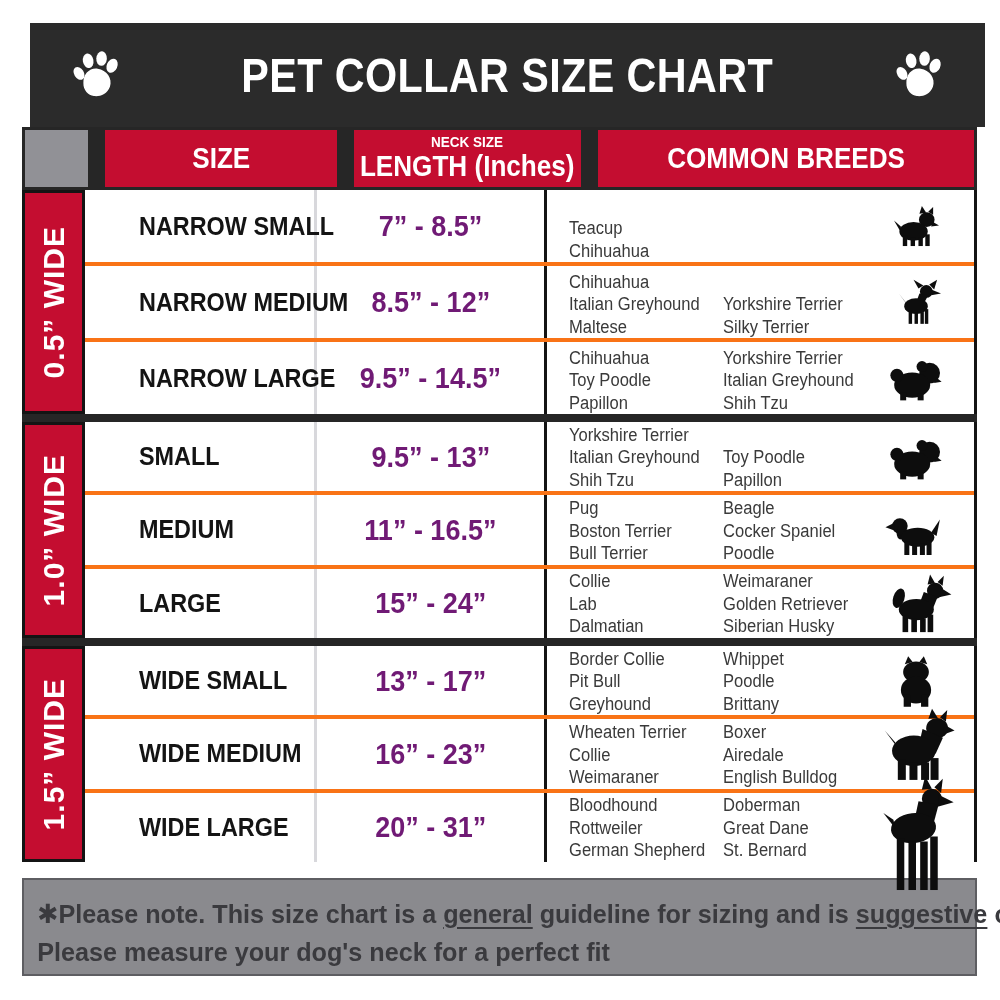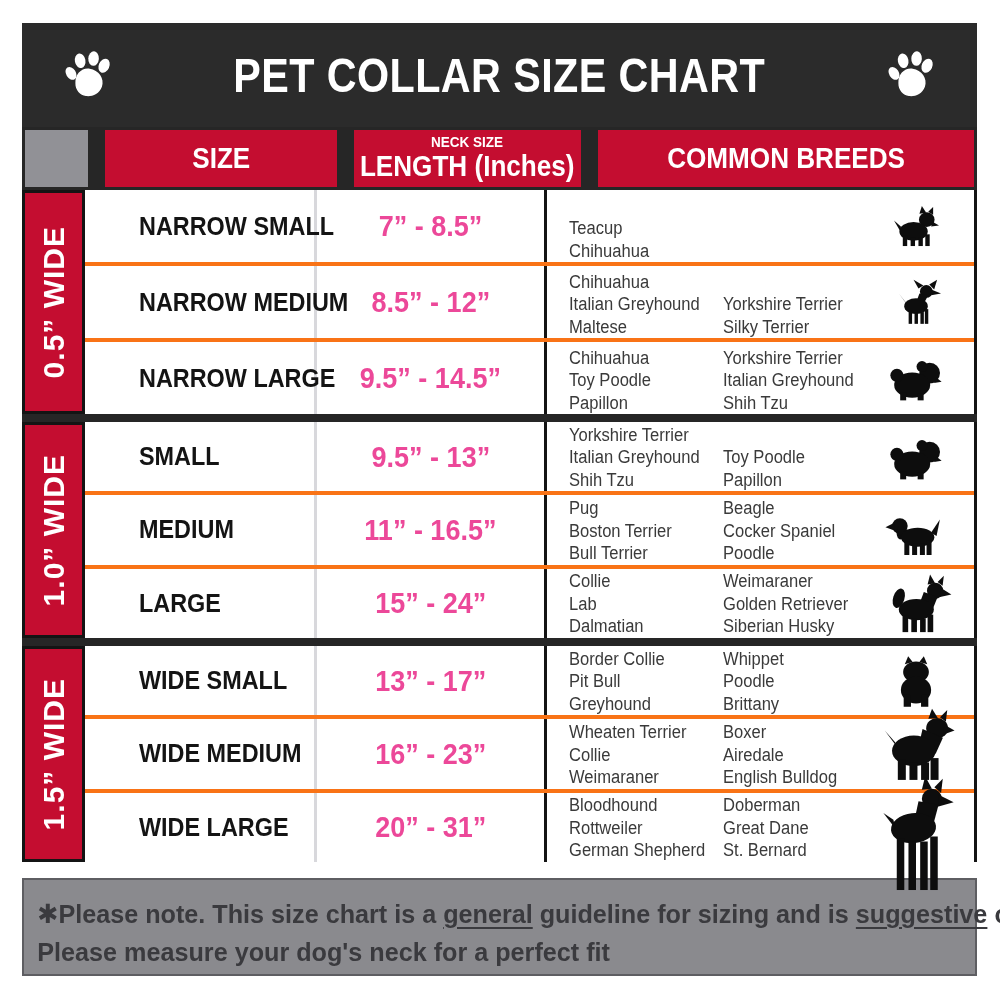--- a/index.html
+++ b/index.html
@@ -2,21 +2,21 @@
 <html><head>
 <meta charset="utf-8">
 <style>
   html,body{margin:0;padding:0;background:#ffffff;}
   .page{
     position:relative;width:1000px;height:1000px;background:#ffffff;
     font-family:"Liberation Sans","DejaVu Sans",sans-serif;overflow:hidden;
   }
   
   .topbar{
-    position:absolute;left:22px;top:23px;width:955px;height:104px;
+    position:absolute;left:30px;top:23px;width:955px;height:104px;
     background:#2B2B2B;display:flex;align-items:center;justify-content:space-between;
     padding:0 40px;box-sizing:border-box;
   }
   .title{
     color:#ffffff;font-size:48px;font-weight:bold;white-space:nowrap;
     transform:scaleX(0.86);letter-spacing:0.5px;
   }
   .paw{width:52px;height:52px;}
   .paw.left{transform:rotate(8deg);}
   .paw.right{transform:rotate(8deg);}
@@ -48,21 +48,21 @@
   .rows{display:flex;flex-direction:column;border-right:3px solid #141414;box-sizing:border-box;}
   .row{flex:1;display:grid;grid-template-columns:232px 227px 1fr;min-height:0;}
   .row + .row{border-top:4px solid #f97316;}
   .c-size{
     display:flex;align-items:center;padding-left:18px;border-right:3px solid #D8D8DC;
     font-weight:bold;font-size:26px;color:#141414;box-sizing:border-box;margin-left:36px;
   }
   .c-size span{transform:scaleX(0.9);transform-origin:left center;white-space:nowrap;}
   .c-neck{
     display:flex;align-items:center;justify-content:center;
-    font-weight:bold;font-size:30px;color:#ec4899;
+    font-weight:bold;font-size:30px;color:#701a75;
   }
   .c-neck span{transform:scaleX(0.9);white-space:nowrap;}
   .c-breeds{
     border-left:3px solid #141414;display:flex;align-items:flex-end;
     padding-left:22px;position:relative;box-sizing:border-box;
   }
   .bcol{
     font-size:18px;color:#3A3A3A;line-height:1.25;
     transform:scaleX(0.92);transform-origin:left center;
   }

